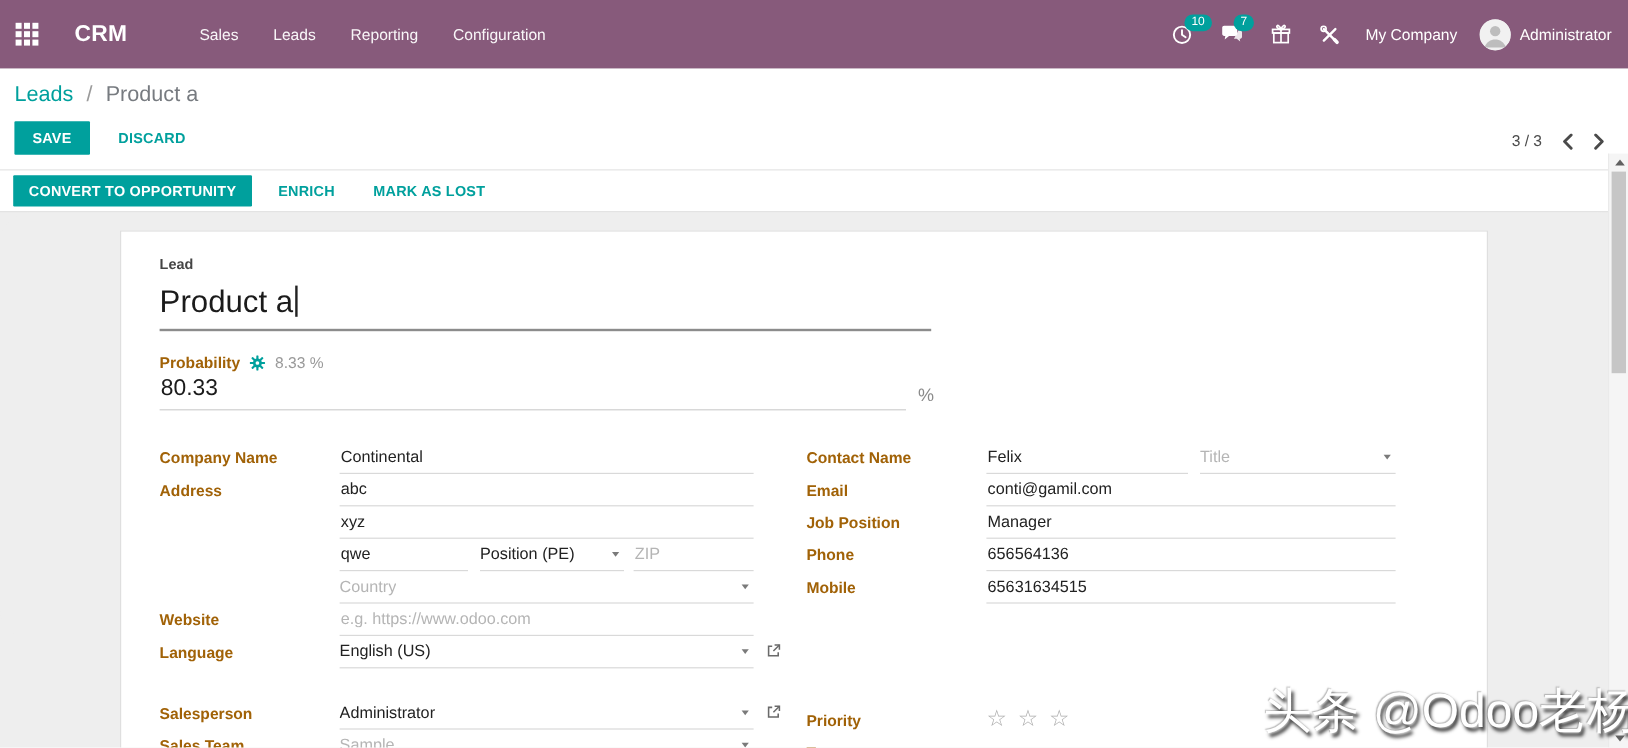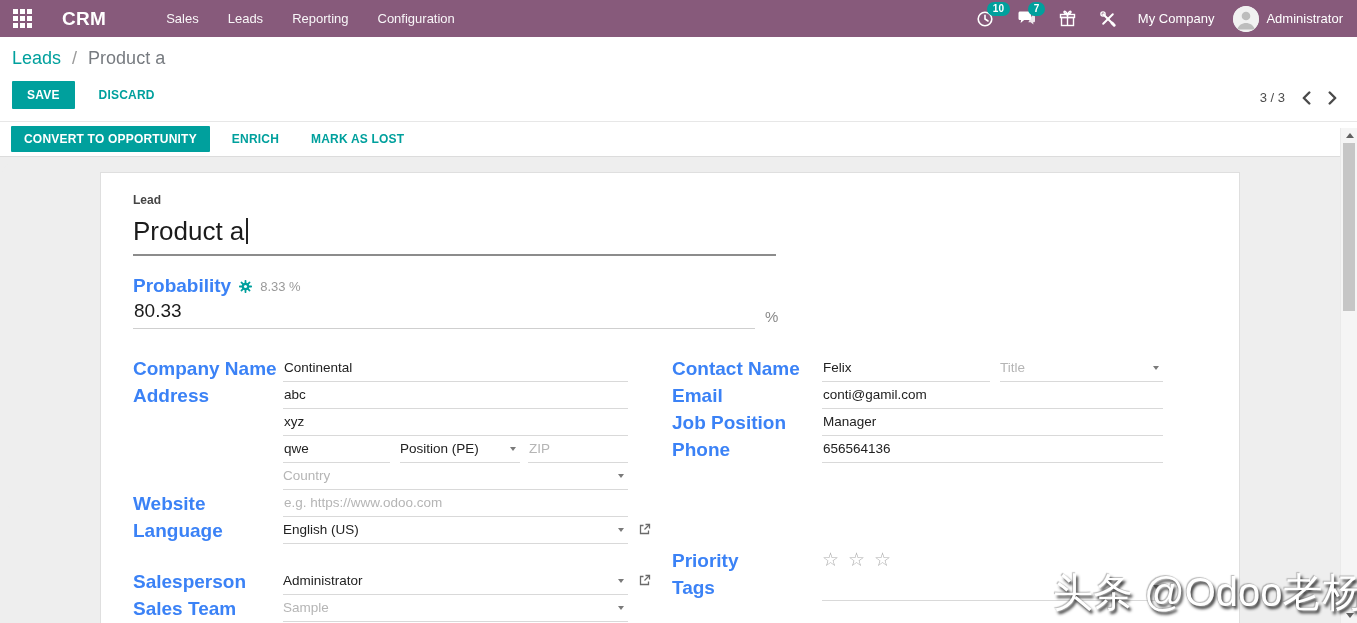--- a/index.html
+++ b/index.html
@@ -3,34 +3,34 @@
 <meta charset="utf-8">
 <style>
   html,body{margin:0;padding:0;}
   body{
     width:1357px;height:623px;position:relative;overflow:hidden;
     background:#eeeeee;font-family:"Liberation Sans",sans-serif;
     -webkit-font-smoothing:antialiased;
   }
   
   .topbar{
-    height:37px;background:#875A7B;display:flex;align-items:center;
+    height:57px;background:#875A7B;display:flex;align-items:center;
     color:#fff;padding:0 14px 0 0;position:relative;z-index:5;
   }
   .apps-btn{width:44px;height:41px;display:flex;align-items:center;justify-content:center;cursor:pointer;}
   .grid-ic{display:grid;grid-template-columns:repeat(3,5px);grid-auto-rows:5px;gap:2px;}
   .grid-ic i{background:#fff;display:block;}
   .brand{font-size:19px;font-weight:700;margin-left:18px;letter-spacing:.3px;cursor:pointer;}
   .menus{display:flex;margin-left:60px;gap:29px;font-size:13px;}
   .menus .menu-item{color:#fff;opacity:.95;cursor:pointer;white-space:nowrap;}
   .tb-right{margin-left:auto;display:flex;align-items:center;gap:19px;}
   .icon-btn{position:relative;display:flex;align-items:center;cursor:pointer;height:41px;padding:0 2px;}
   .badge{
     position:absolute;top:4px;left:13px;background:#00A09D;color:#fff;
-    font-size:10px;font-weight:700;border-radius:9px;padding:1px 6px;line-height:12px;text-align:center;
+    font-size:10px;font-weight:400;border-radius:9px;padding:1px 6px;line-height:12px;text-align:center;
   }
   .tb-text{font-size:13px;color:#fff;cursor:pointer;white-space:nowrap;}
   .avatar{width:26px;height:26px;border-radius:50%;overflow:hidden;background:#f0f0f0;display:block;cursor:pointer;}
   .user-wrap{display:flex;align-items:center;gap:7px;cursor:pointer;}
 
   
   .control-panel{background:#fff;padding:9px 0 12px 12px;position:relative;border-bottom:1px solid #e7e7e7;}
   .breadcrumb{font-size:18px;margin:2px 0 12px 0;color:#777b80;}
   .bc-link{color:#00A09D;cursor:pointer;text-decoration:none;}
   .bc-sep{margin:0 6px;color:#9a9a9a;}
@@ -79,21 +79,21 @@
     width:100%;border:none;outline:none;background:transparent;
     font-family:inherit;font-size:19px;color:#1b1b1b;padding:0 0 6px 1px;
   }
   .suffix{margin-left:10px;color:#8a8a8a;font-size:15px;padding-bottom:4px;}
 
   .group{display:flex;margin-top:26px;}
   .col-left{width:495px;margin-right:44px;}
   .col-right{width:491px;}
   .f-row{display:flex;align-items:stretch;height:27px;position:relative;}
   .f-label{
-    width:150px;flex-shrink:0;font-size:19px;font-weight:700;color:#3b82f6;
+    width:150px;flex-shrink:0;font-size:13px;font-weight:700;color:#a16207;
     display:flex;align-items:center;
   }
   .seg{
     display:flex;align-items:center;border-bottom:1px solid #d9d9d9;
     min-width:0;position:relative;
   }
   .f-val{flex:1;}
   .txt{
     width:100%;border:none;outline:none;background:transparent;
     font-family:inherit;font-size:13.5px;color:#222;padding:0 0 2px 1px;
@@ -371,20 +371,26 @@
           <div class="f-val seg">
               <input class="txt" value="Manager" style="">
             </div>
         </div>
         <div class="f-row">
           <div class="f-label">Phone</div>
           <div class="f-val seg">
               <input class="txt" value="656564136" style="">
             </div>
         </div>
+        <div class="f-row">
+          <div class="f-label">Mobile</div>
+          <div class="f-val seg">
+              <input class="txt" value="65631634515" style="">
+            </div>
+        </div>
         <div class="f-row mt-78">
           <div class="f-label">Priority</div>
           <div class="f-val seg no-line">
             <span class="stars">
               <span class="star">☆</span>
               <span class="star">☆</span>
               <span class="star">☆</span>
             </span>
           </div>
         </div>

